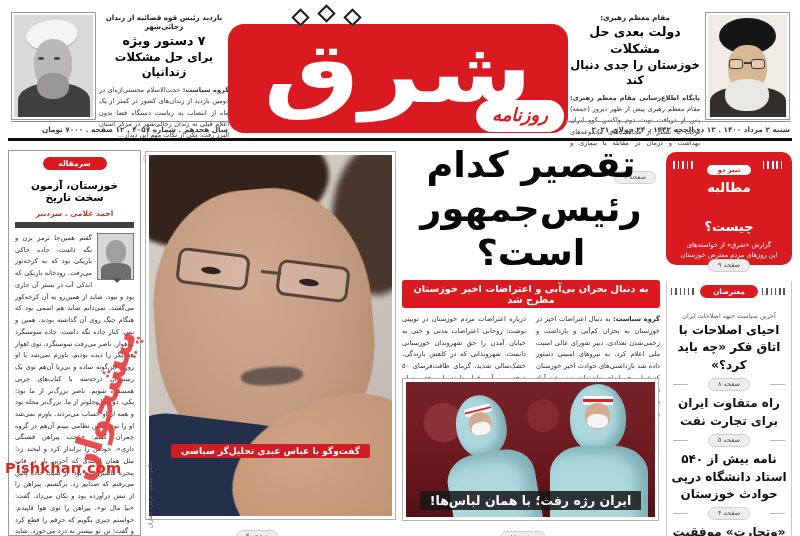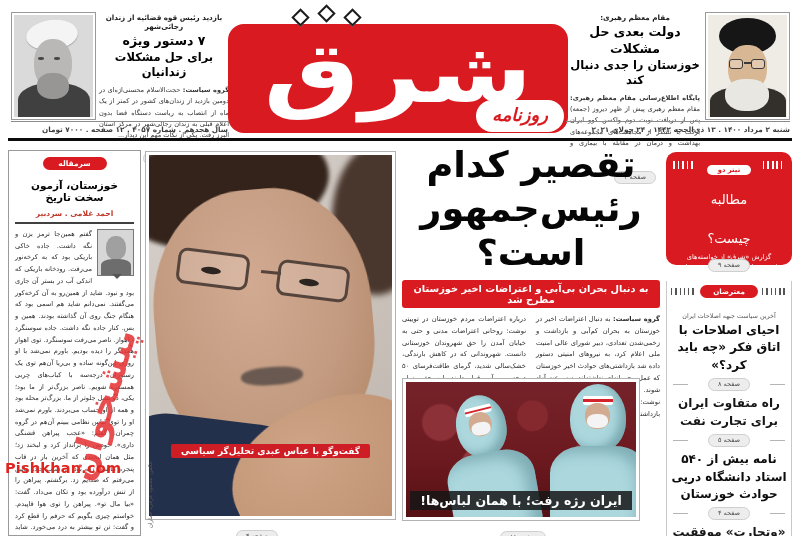--- a/index.html
+++ b/index.html
@@ -48,21 +48,21 @@
 
   .foot-line { top:121px; border-top:1px solid #8a8a8a; padding-top:3px; font-size:7.3px; font-weight:bold; color:#3d3d3d; white-space:nowrap; }
   .issue-line { left:11px; width:217px; text-align:right; }
   .date-line { left:566px; width:224px; text-align:right; }
   .main-rule { left:8px; top:138px; width:784px; height:3px; background:#0c0c0c; }
 
   
   .editorial { left:8px; top:150px; width:133px; height:386px; border:1px solid #9a9a9a; padding:6px 6px; overflow:hidden; background:#fff; }
   .ed-badge { display:block; width:64px; margin:0 auto; background:#da1a21; color:#fff; font-size:7.5px; font-weight:bold; text-align:center; border-radius:8px; padding:2px 0; }
   .ed-title { margin-top:9px; font-size:10.5px; font-weight:bold; text-align:center; color:#000; }
-  .ed-author { margin-top:6px; font-size:7.5px; font-weight:bold; color:#c0392b; text-align:center; border-bottom:2px solid #404040; padding-bottom:4px; }
+  .ed-author { margin-top:6px; font-size:7.5px; font-weight:bold; color:#c0392b; text-align:center; border-bottom:6px solid #404040; padding-bottom:4px; }
   .ed-photo { float:right; width:37px; height:47px; border:1px solid #777; background:#d7d7d7; margin:5px 0 2px 5px; position:relative; }
   .ed-photo .hd { position:absolute; top:6px; left:8px; width:20px; height:24px; background:#a89f96; border-radius:45%; filter:grayscale(1); }
   .ed-photo .bd { position:absolute; bottom:0; left:3px; width:30px; height:16px; background:#6d6d6d; border-radius:40% 40% 0 0; filter:grayscale(1); }
   .ed-photo::after { content:""; position:absolute; left:14px; bottom:-9px; border:5px solid transparent; border-top-color:#555; }
   .ed-body { margin-top:5px; font-size:6.6px; line-height:1.78; text-align:justify; color:#2a2a2a; }
 
   
   .interview { left:145px; top:151px; width:251px; height:369px; border:1px solid #b2b2b2; padding:3px; background:#fff; }
   .iv-art { position:relative; width:100%; height:100%; background:linear-gradient(140deg,#d8d1ca,#bfb5ac); overflow:hidden; filter:saturate(.92); }
   .iv-hair { position:absolute; top:-26px; left:-34px; width:215px; height:118px; background:#342319; border-radius:50%; transform:rotate(-10deg); filter:blur(2px); }
@@ -81,21 +81,21 @@
   .iv-page { left:236px; top:523px; }
 
   
   .main-col { left:402px; top:143px; width:258px; text-align:center; }
   .headline { font-size:36px; line-height:1.22; font-weight:bold; color:#060606; transform:scaleX(1.02); }
   .substrip { margin-top:5px; background:#da1a21; color:#fff; font-size:9.8px; font-weight:bold; border-radius:3px; padding:3px 2px; }
   .story-cols { display:flex; flex-direction:row; gap:10px; margin-top:6px; height:104px; overflow:hidden; }
   .scol { width:124px; font-size:6.7px; line-height:1.78; text-align:justify; color:#2c2c2c; }
   .scol .lead { font-weight:bold; }
 
-  .olympics { left:402px; top:378px; width:238px; height:143px; border:1px solid #b2b2b2; padding:3px; background:#fff; }
+  .olympics { left:402px; top:378px; width:257px; height:143px; border:1px solid #b2b2b2; padding:3px; background:#fff; }
   .ol-art { position:relative; width:100%; height:100%; overflow:hidden;
     background:
       radial-gradient(circle at 15% 30%, #8c3137 0 8%, transparent 9%),
       radial-gradient(circle at 30% 60%, #93393e 0 7%, transparent 8%),
       radial-gradient(circle at 55% 25%, #86292e 0 9%, transparent 10%),
       radial-gradient(circle at 80% 55%, #8e343a 0 8%, transparent 9%),
       radial-gradient(circle at 40% 85%, #5a1317 0 12%, transparent 13%),
       linear-gradient(180deg,#76222a 0%, #6b191e 60%, #541014 100%);
   }
   .fig { position:absolute; }
@@ -108,21 +108,21 @@
   .ol-cap { position:absolute; left:0; right:0; bottom:7px; text-align:center; z-index:5; }
   .ol-cap span { display:inline-block; background:rgba(22,22,22,.85); color:#fff; font-size:12.5px; font-weight:bold; padding:2px 10px; }
   .ol-page { left:500px; top:524px; }
 
   
   .rail { left:666px; top:152px; width:126px; }
   .titr2 { position:relative; background:#da1a21; border-radius:10px; height:113px; color:#fff; text-align:center; padding-top:5px; }
   .t2ticks { position:absolute; top:9px; width:22px; height:8px; background:repeating-linear-gradient(90deg,#fff 0 1.5px,transparent 1.5px 4.5px); }
   .t2ticks.l { left:7px; } .t2ticks.r { right:7px; }
   .t2badge { display:inline-block; background:#fff; color:#da1a21; font-size:6.8px; font-weight:bold; border-radius:8px; padding:1px 11px; }
-  .t2title { font-size:13px; font-weight:normal; line-height:1.5; margin-top:14px; }
+  .t2title { font-size:13px; font-weight:bold; line-height:1.5; margin-top:2px; }
   .t2sub { font-size:6.6px; line-height:1.6; margin-top:3px; }
   .t2page { position:absolute; bottom:-7px; left:50%; transform:translateX(-50%); }
 
   .headlines { position:relative; margin-top:16px; border-left:1px solid #c9c9c9; border-right:1px solid #c9c9c9; padding:4px 4px 2px; text-align:center; }
   .hl-badgerow { display:flex; align-items:center; gap:4px; }
   .hl-ticks { flex:1; height:7px; background:repeating-linear-gradient(90deg,#555 0 1.3px,transparent 1.3px 4.3px); }
   .hl-badge { background:#da1a21; color:#fff; font-size:7.2px; font-weight:bold; border-radius:8px; padding:2px 13px; white-space:nowrap; }
   .hl-kicker { margin-top:14px; font-size:6.4px; color:#555; }
   .hl-title { margin-top:2px; font-size:12px; font-weight:bold; line-height:1.45; color:#0d0d0d; }
   .hl-title.med { font-weight:bold; color:#161616; }

